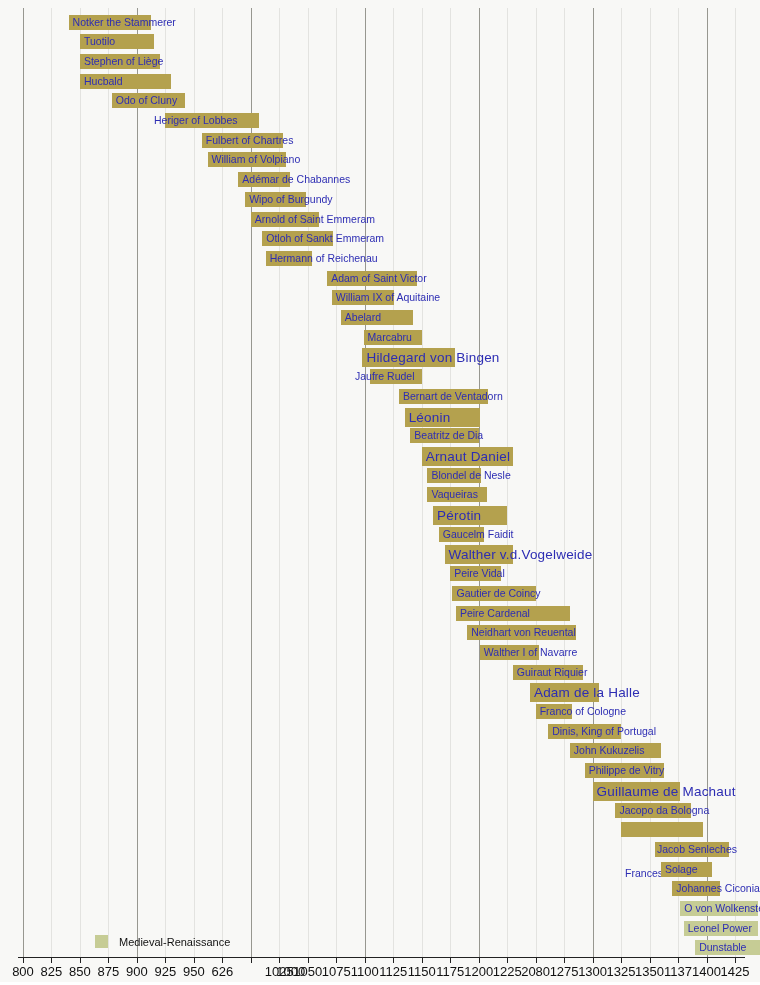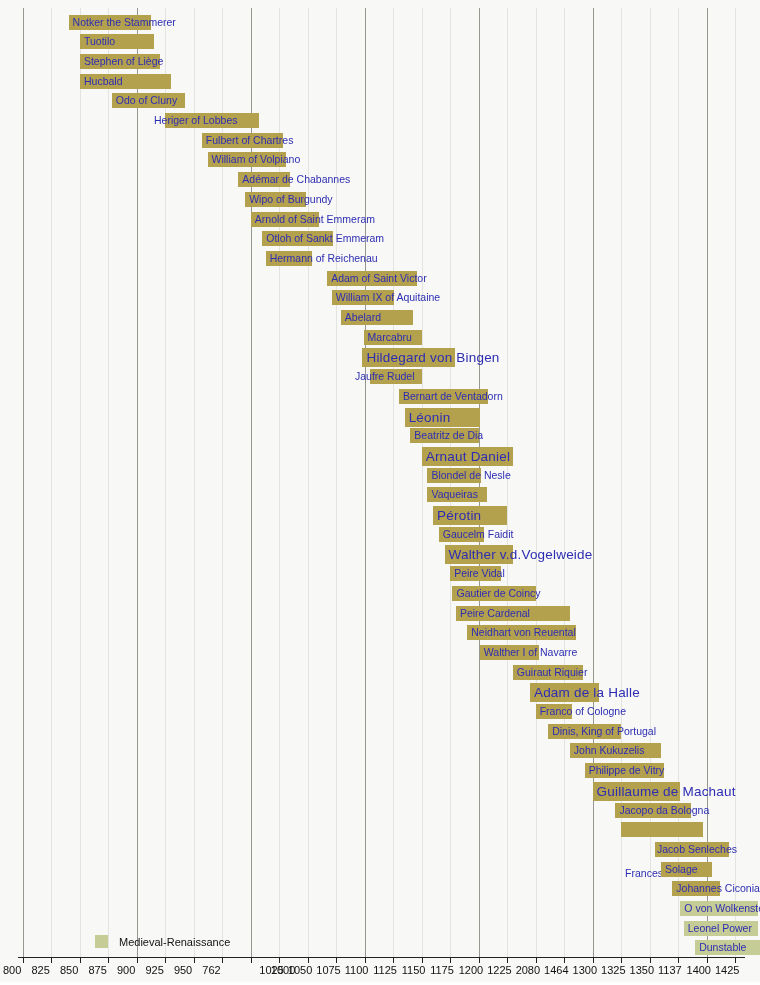--- a/index.html
+++ b/index.html
@@ -32,21 +32,21 @@
   .bar-label.big{font-size:13.5px;letter-spacing:.2px;}
   #axis-line{
     position:absolute;left:18px;top:957px;width:727px;height:1px;
     background:#222;
   }
   .tick{
     position:absolute;top:957px;width:1px;height:6px;background:#222;
   }
   .tick-label{
     position:absolute;top:964px;width:40px;margin-left:-20px;
-    font-size:11px;color:#111;
+    text-align:center;font-size:13px;color:#111;
   }
   #legend{
     position:absolute;left:95px;top:935px;height:14px;
   }
   #legend .swatch{
     position:absolute;left:0;top:0;width:13px;height:13px;
     background:#c6cc95;
   }
   #legend .legend-label{
     position:absolute;left:24px;top:0;
@@ -193,21 +193,21 @@
       <div class="tick-label" style="left: 79.96px;">850</div>
       <div class="tick" style="left: 108.44px;"></div>
       <div class="tick-label" style="left: 108.44px;">875</div>
       <div class="tick" style="left: 136.92px;"></div>
       <div class="tick-label" style="left: 136.92px;">900</div>
       <div class="tick" style="left: 165.4px;"></div>
       <div class="tick-label" style="left: 165.4px;">925</div>
       <div class="tick" style="left: 193.88px;"></div>
       <div class="tick-label" style="left: 193.88px;">950</div>
       <div class="tick" style="left: 222.36px;"></div>
-      <div class="tick-label" style="left: 222.36px;">762</div>
+      <div class="tick-label" style="left: 222.36px;">626</div>
       <div class="tick" style="left: 250.84px;"></div>
       <div class="tick-label" style="left: 250.84px; margin-left: 20px;">1000</div>
       <div class="tick" style="left: 279.32px;"></div>
       <div class="tick-label" style="left: 279.32px;">1025</div>
       <div class="tick" style="left: 307.8px;"></div>
       <div class="tick-label" style="left: 307.8px;">1050</div>
       <div class="tick" style="left: 336.28px;"></div>
       <div class="tick-label" style="left: 336.28px;">1075</div>
       <div class="tick" style="left: 364.76px;"></div>
       <div class="tick-label" style="left: 364.76px;">1100</div>
@@ -217,21 +217,21 @@
       <div class="tick-label" style="left: 421.72px;">1150</div>
       <div class="tick" style="left: 450.2px;"></div>
       <div class="tick-label" style="left: 450.2px;">1175</div>
       <div class="tick" style="left: 478.68px;"></div>
       <div class="tick-label" style="left: 478.68px;">1200</div>
       <div class="tick" style="left: 507.16px;"></div>
       <div class="tick-label" style="left: 507.16px;">1225</div>
       <div class="tick" style="left: 535.64px;"></div>
       <div class="tick-label" style="left: 535.64px;">2080</div>
       <div class="tick" style="left: 564.12px;"></div>
-      <div class="tick-label" style="left: 564.12px;">1464</div>
+      <div class="tick-label" style="left: 564.12px;">1275</div>
       <div class="tick" style="left: 592.6px;"></div>
       <div class="tick-label" style="left: 592.6px;">1300</div>
       <div class="tick" style="left: 621.08px;"></div>
       <div class="tick-label" style="left: 621.08px;">1325</div>
       <div class="tick" style="left: 649.56px;"></div>
       <div class="tick-label" style="left: 649.56px;">1350</div>
       <div class="tick" style="left: 678.04px;"></div>
       <div class="tick-label" style="left: 678.04px;">1137</div>
       <div class="tick" style="left: 706.52px;"></div>
       <div class="tick-label" style="left: 706.52px;">1400</div>

